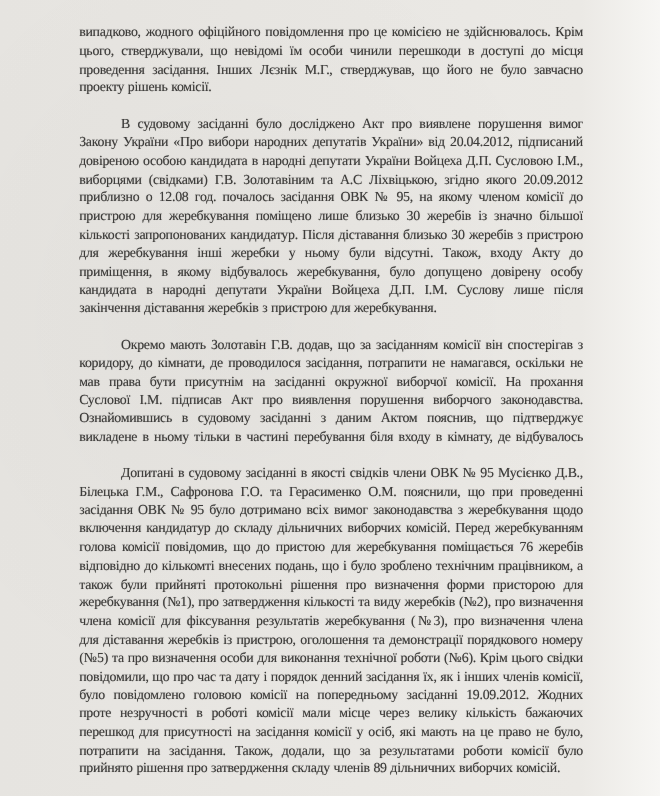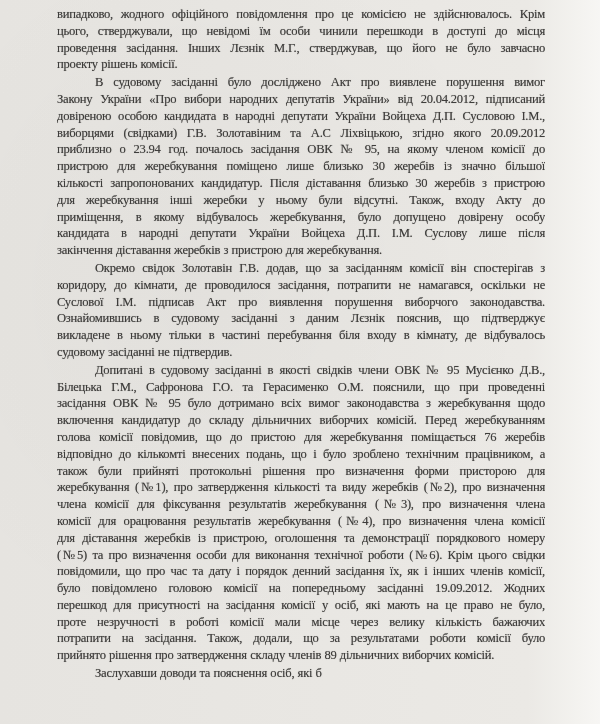--- a/index.html
+++ b/index.html
@@ -28,21 +28,21 @@
     width: 490px;
     font-family: "Liberation Serif", "DejaVu Serif", serif;
     font-size: 12.6px;
     letter-spacing: -0.25px;
     line-height: 16.8px;
     color: #3e3d3b;
     text-shadow: 0 0 0.7px rgba(62,61,59,0.55);
     filter: blur(0.3px);
   }
   .paragraph {
-    margin: 1px;
+    margin: 16px;
     padding: 0;
   }
   .line {
     height: 16.8px;
     overflow: hidden;
     text-align: justify;
     text-align-last: justify;
     word-spacing: 0.4px;
   }
   .line.indent {
@@ -61,53 +61,52 @@
         <div class="line">випадково, жодного офіційного повідомлення про це комісією не здійснювалось. Крім</div>
         <div class="line">цього, стверджували, що невідомі їм особи чинили перешкоди в доступі до місця</div>
         <div class="line">проведення засідання. Інших Лєзнік М.Г., стверджував, що його не було завчасно</div>
         <div class="line end">проекту рішень комісії.</div>
       </div>
       <div class="paragraph">
         <div class="line indent">В судовому засіданні було досліджено Акт про виявлене порушення вимог</div>
         <div class="line">Закону України «Про вибори народних депутатів України» від 20.04.2012, підписаний</div>
         <div class="line">довіреною особою кандидата в народні депутати України Войцеха Д.П. Сусловою І.М.,</div>
         <div class="line">виборцями (свідками) Г.В. Золотавіним та А.С Ліхвіцькою, згідно якого 20.09.2012</div>
-        <div class="line">приблизно о 23.94 год. почалось засідання ОВК № 95, на якому членом комісії до</div>
+        <div class="line">приблизно о 12.08 год. почалось засідання ОВК № 95, на якому членом комісії до</div>
         <div class="line">пристрою для жеребкування поміщено лише близько 30 жеребів із значно більшої</div>
         <div class="line">кількості запропонованих кандидатур. Після діставання близько 30 жеребів з пристрою</div>
         <div class="line">для жеребкування інші жеребки у ньому були відсутні. Також, входу Акту до</div>
         <div class="line">приміщення, в якому відбувалось жеребкування, було допущено довірену особу</div>
         <div class="line">кандидата в народні депутати України Войцеха Д.П. І.М. Суслову лише після</div>
         <div class="line end">закінчення діставання жеребків з пристрою для жеребкування.</div>
       </div>
       <div class="paragraph">
-        <div class="line indent">Окремо свідок Золотавін Г.В. додав, що за засіданням комісії він спостерігав з</div>
+        <div class="line indent">Окремо мають Золотавін Г.В. додав, що за засіданням комісії він спостерігав з</div>
         <div class="line">коридору, до кімнати, де проводилося засідання, потрапити не намагався, оскільки не</div>
+        <div class="line">мав права бути присутнім на засіданні окружної виборчої комісії. На прохання</div>
         <div class="line">Суслової І.М. підписав Акт про виявлення порушення виборчого законодавства.</div>
-        <div class="line">Ознайомившись в судовому засіданні з даним Лєзнік пояснив, що підтверджує</div>
+        <div class="line">Ознайомившись в судовому засіданні з даним Актом пояснив, що підтверджує</div>
         <div class="line">викладене в ньому тільки в частині перебування біля входу в кімнату, де відбувалось</div>
-        <div class="line end">судовому засіданні не підтвердив.</div>
       </div>
       <div class="paragraph">
         <div class="line indent">Допитані в судовому засіданні в якості свідків члени ОВК № 95 Мусієнко Д.В.,</div>
         <div class="line">Білецька Г.М., Сафронова Г.О. та Герасименко О.М. пояснили, що при проведенні</div>
         <div class="line">засідання ОВК № 95 було дотримано всіх вимог законодавства з жеребкування щодо</div>
         <div class="line">включення кандидатур до складу дільничних виборчих комісій. Перед жеребкуванням</div>
         <div class="line">голова комісії повідомив, що до пристою для жеребкування поміщається 76 жеребів</div>
         <div class="line">відповідно до кількомті внесених подань, що і було зроблено технічним працівником, а</div>
         <div class="line">також були прийняті протокольні рішення про визначення форми присторою для</div>
         <div class="line">жеребкування (№1), про затвердження кількості та виду жеребків (№2), про визначення</div>
         <div class="line">члена комісії для фіксування результатів жеребкування (№3), про визначення члена</div>
-        <div class="line">комісії для орацювання результатів жеребкування (№4), про визначення члена комісії</div>
         <div class="line">для діставання жеребків із пристрою, оголошення та демонстрації порядкового номеру</div>
         <div class="line">(№5) та про визначення особи для виконання технічної роботи (№6). Крім цього свідки</div>
         <div class="line">повідомили, що про час та дату і порядок денний засідання їх, як і інших членів комісії,</div>
         <div class="line">було повідомлено головою комісії на попередньому засіданні 19.09.2012. Жодних</div>
+        <div class="line">проте незручності в роботі комісії мали місце через велику кількість бажаючих</div>
         <div class="line">перешкод для присутності на засідання комісії у осіб, які мають на це право не було,</div>
-        <div class="line">проте незручності в роботі комісії мали місце через велику кількість бажаючих</div>
         <div class="line">потрапити на засідання. Також, додали, що за результатами роботи комісії було</div>
         <div class="line end">прийнято рішення про затвердження складу членів 89 дільничних виборчих комісій.</div>
       </div>
       <div class="paragraph">
         <div class="line indent end">Заслухавши доводи та пояснення осіб, які б</div>
       </div>
     </div>
 </div>
 
 </body></html>

